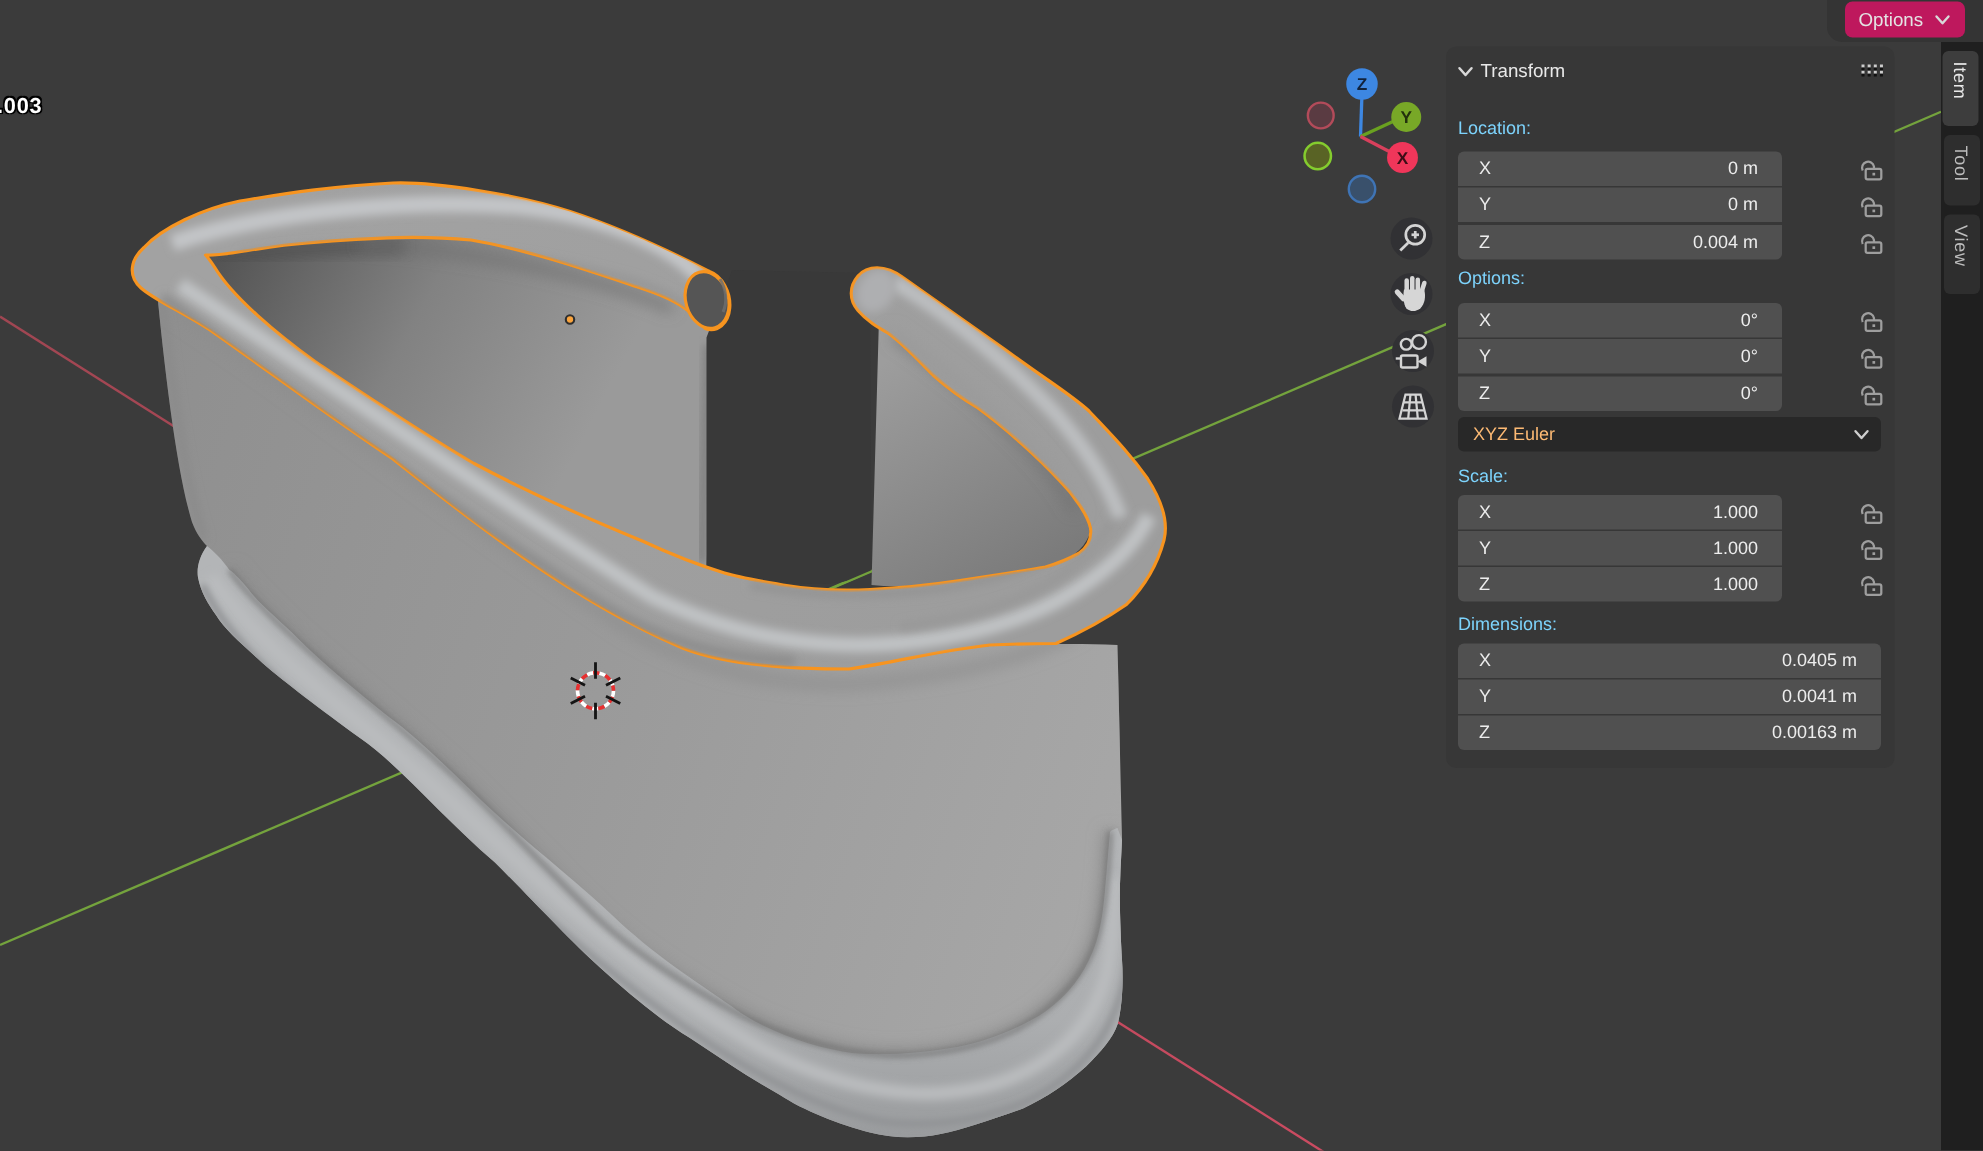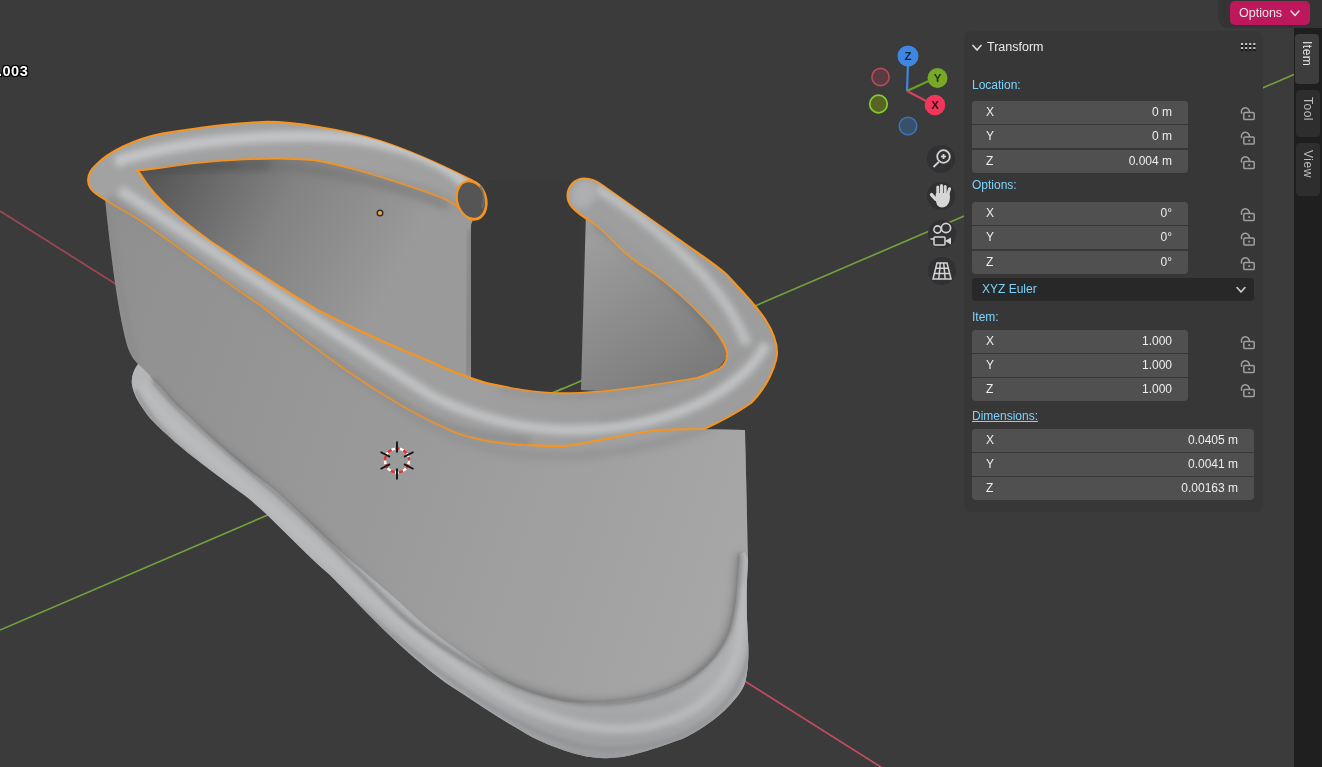--- a/index.html
+++ b/index.html
@@ -28,21 +28,21 @@
   
   .panel { position:absolute; left:964px; top:31px; width:299px; height:481px; background:#373737;
     border-radius:7px; }
   .phead { position:absolute; left:8px; top:8px; color:#e9e9e9; font-size:12.5px; }
   .plabel { position:absolute; left:8px; color:#7dd3fc; font-size:12px; }
   .frow { position:absolute; background:#505050; height:23px; line-height:23px; font-size:12px;
     color:#ededed; }
   .frow .axis { position:absolute; left:14px; }
   .frow .val { position:absolute; right:16px; }
   .drop { position:absolute; background:#282828; height:23px; line-height:23px; font-size:12px;
-    color:#7dd3fc; border-radius:4px; }
+    color:#fdba74; border-radius:4px; }
 </style>
 </head>
 <body>
 <div id="stage">
   <svg class="vp" width="1322" height="767" viewBox="0 0 1322 767">
     <defs>
       <linearGradient id="gWall" x1="100" y1="250" x2="780" y2="480" gradientUnits="userSpaceOnUse">
         <stop offset="0" stop-color="#8f8f8f"></stop>
         <stop offset="0.45" stop-color="#999999"></stop>
         <stop offset="1" stop-color="#a7a7a7"></stop>
@@ -284,35 +284,35 @@
         <span class="axis">Z</span>
         <span class="val">0°</span>
       </div>
 
     <div class="drop" style="left:8px; top:246.5px; width:282px;"><span style="margin-left:10px;">XYZ Euler</span>
       <svg class="abs" style="left:262px;top:6px" width="14" height="12" viewBox="0 0 14 12">
         <path d="M3,3.5 L7,8 L11,3.5" fill="none" stroke="#cfcfcf" stroke-width="1.6" stroke-linecap="round" stroke-linejoin="round"></path>
       </svg>
     </div>
 
-    <div class="plabel" style="top:278.5px;">Item:</div>
+    <div class="plabel" style="top:278.5px;">Scale:</div>
     <div class="frow" style="left:8px; top:298.5px; width:216px; border-radius:4px 4px 0 0;">
         <span class="axis">X</span>
         <span class="val">1.000</span>
       </div>
     <div class="frow" style="left:8px; top:322.5px; width:216px;">
         <span class="axis">Y</span>
         <span class="val">1.000</span>
       </div>
     <div class="frow" style="left:8px; top:346.5px; width:216px; border-radius:0 0 4px 4px;">
         <span class="axis">Z</span>
         <span class="val">1.000</span>
       </div>
 
-    <div class="plabel" style="top:377.5px;text-decoration:underline;">Dimensions:</div>
+    <div class="plabel" style="top:377.5px;">Dimensions:</div>
     <div class="frow" style="left:8px; top:397.5px; width:282px; border-radius:4px 4px 0 0;">
         <span class="axis">X</span>
         <span class="val">0.0405 m</span>
       </div>
     <div class="frow" style="left:8px; top:421.5px; width:282px;">
         <span class="axis">Y</span>
         <span class="val">0.0041 m</span>
       </div>
     <div class="frow" style="left:8px; top:445.5px; width:282px; border-radius:0 0 4px 4px;">
         <span class="axis">Z</span>

